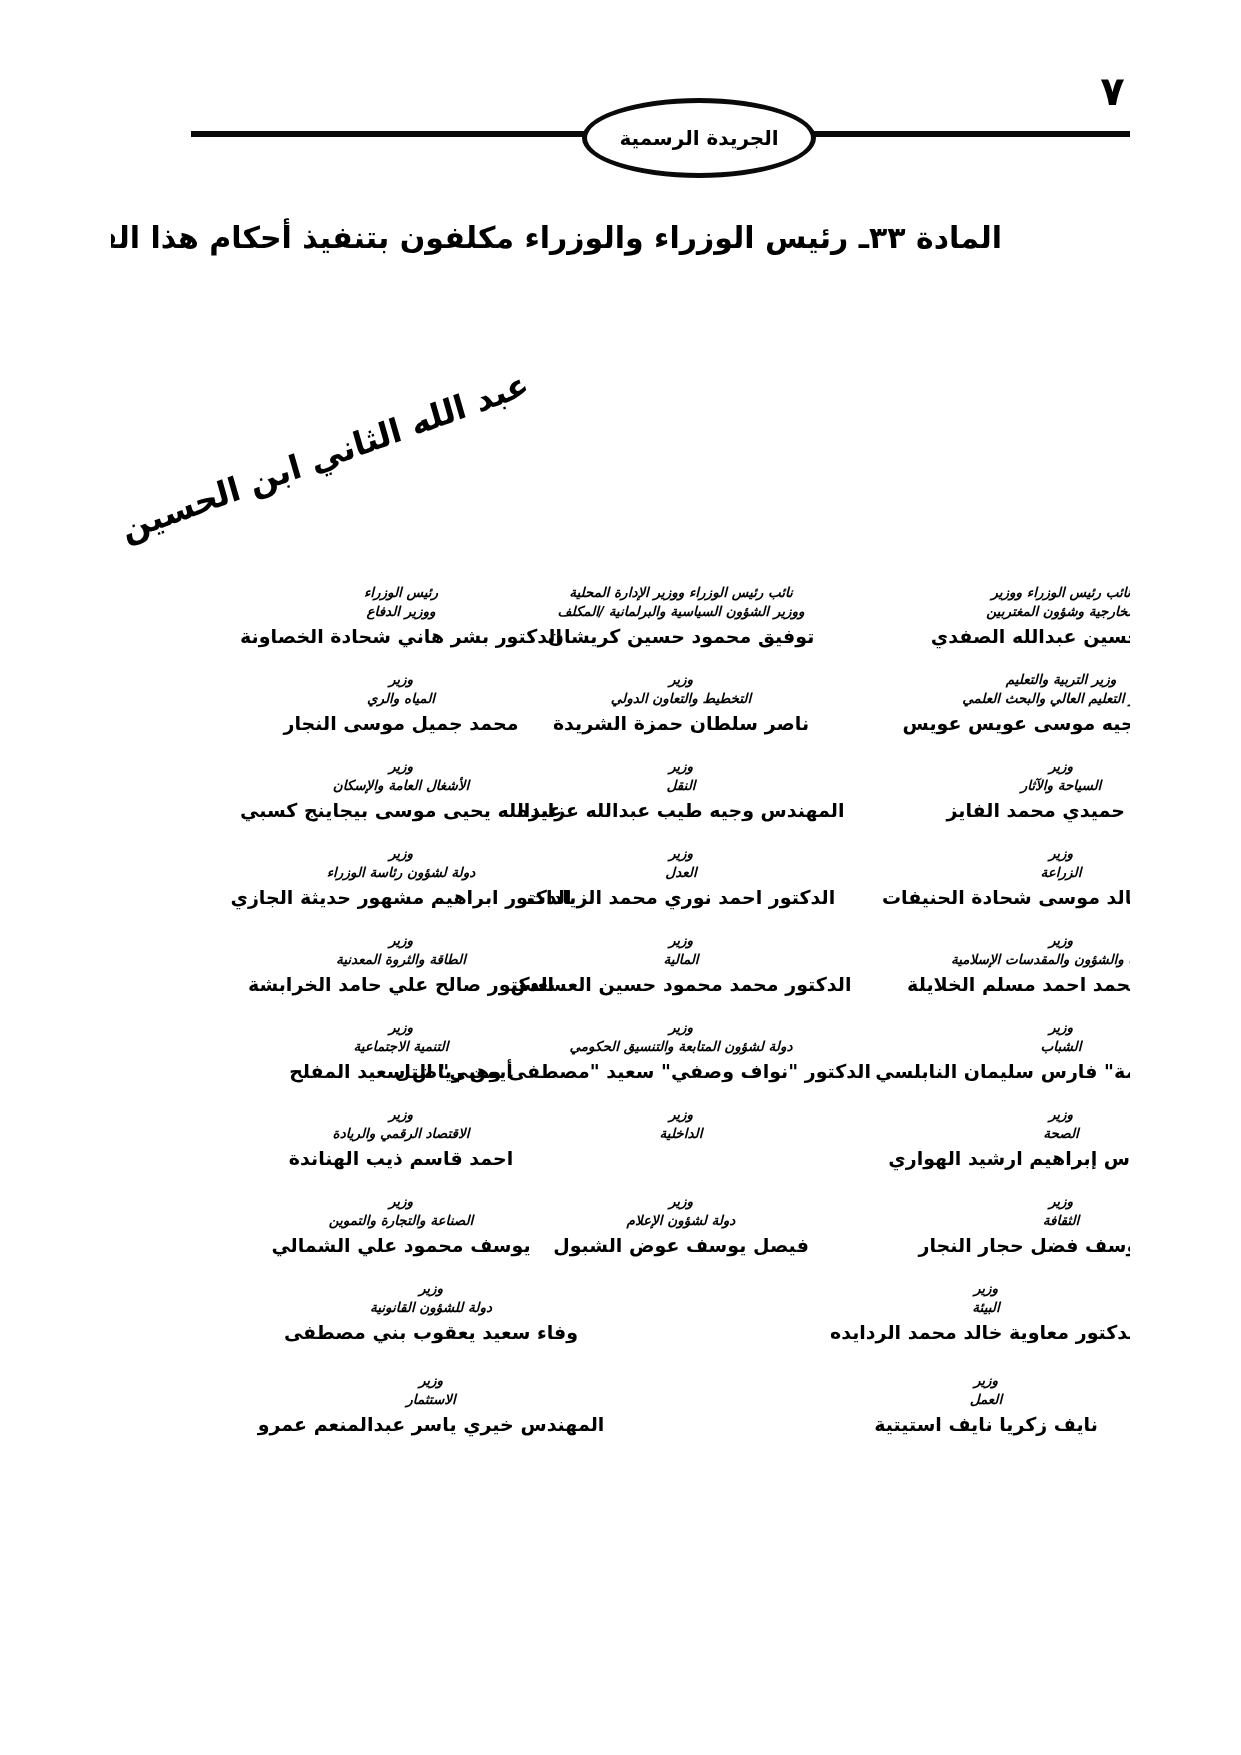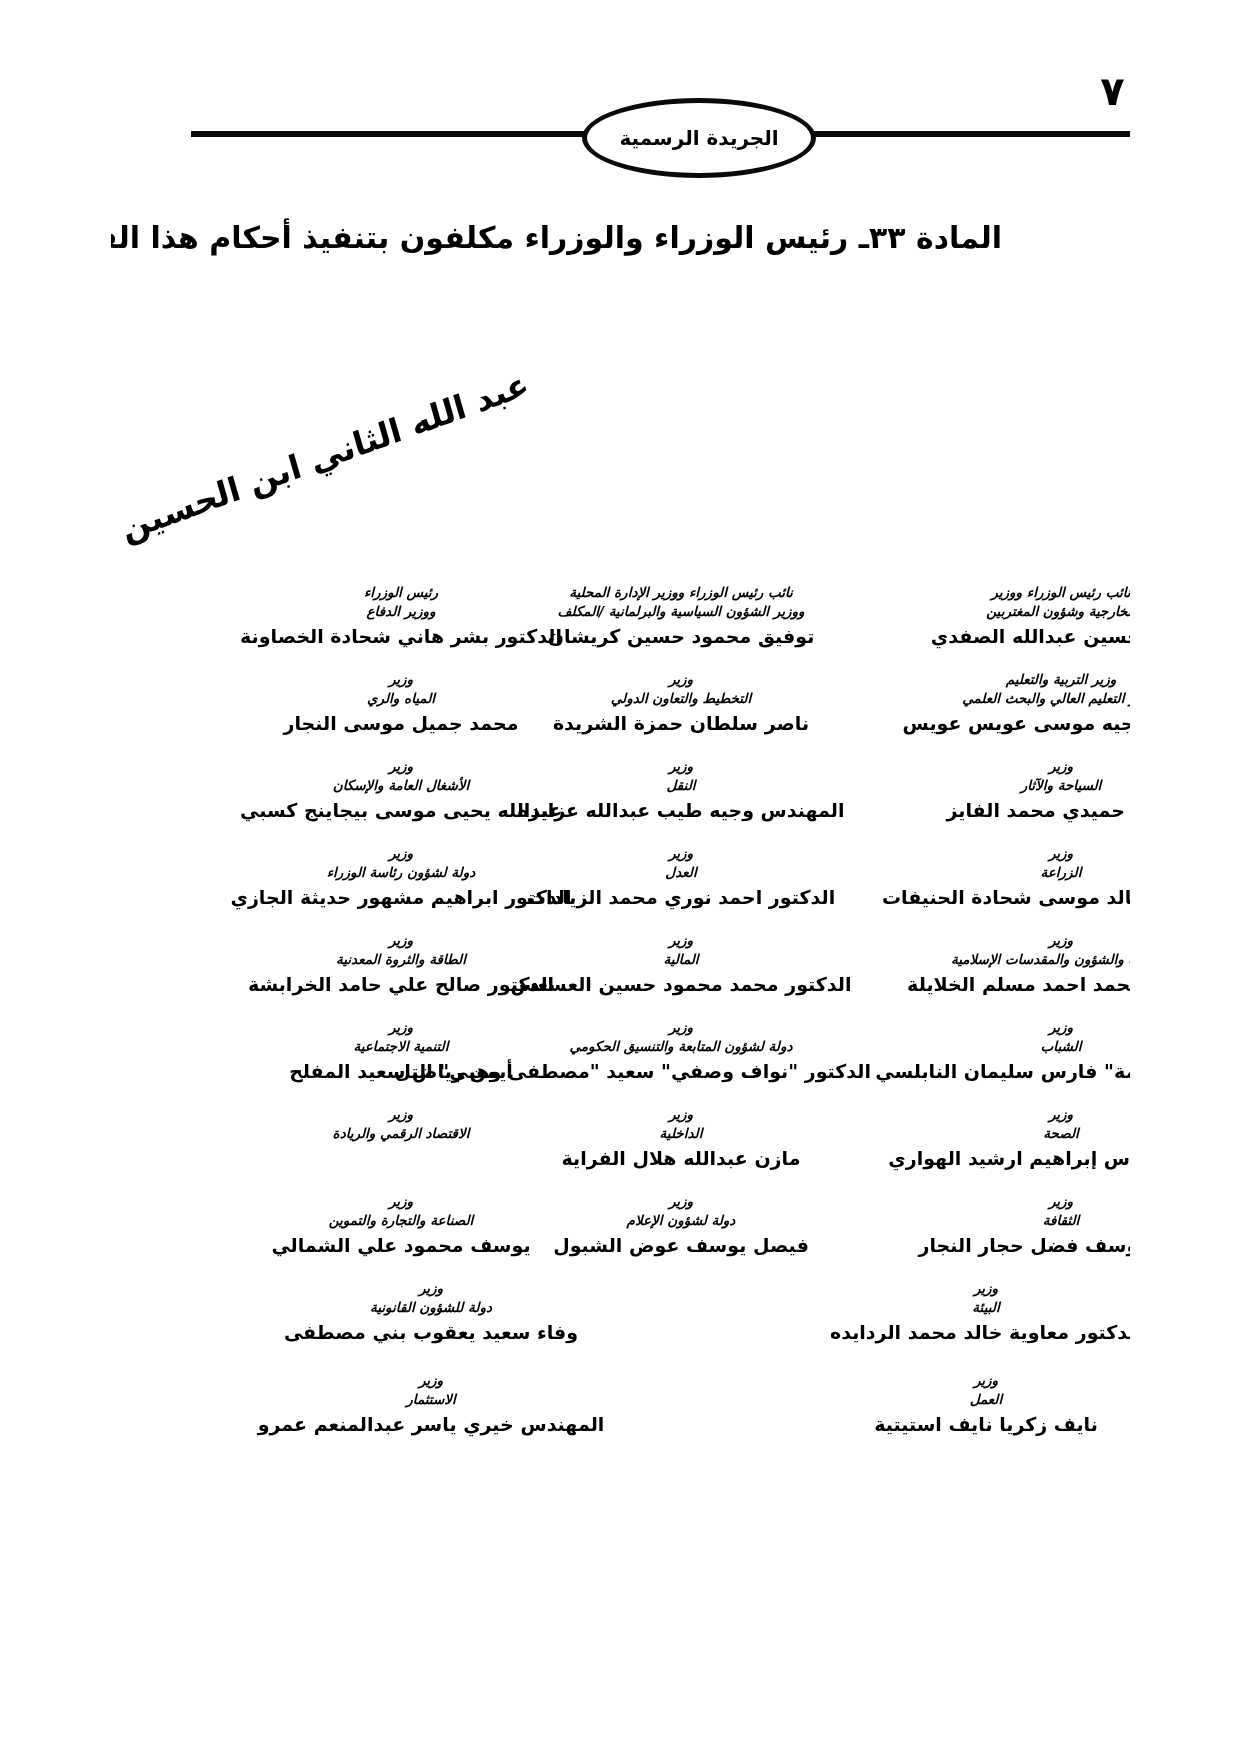--- a/index.html
+++ b/index.html
@@ -194,25 +194,25 @@
       </div>
       <div class="m-row">
         <div class="m-cell" style="left: 775px; width: 350px;">
           <div class="m-title">وزير</div>
           <div class="m-title">الصحة</div>
           <div class="m-name">الدكتور فراس إبراهيم ارشيد الهواري</div>
         </div>
         <div class="m-cell" style="left: 380px; width: 380px;">
           <div class="m-title">وزير</div>
           <div class="m-title">الداخلية</div>
-          <div class="m-name">مازن عبدالله هلال الفراية</div>
         </div>
         <div class="m-cell" style="left: 115px; width: 350px;">
           <div class="m-title">وزير</div>
           <div class="m-title">الاقتصاد الرقمي والريادة</div>
+          <div class="m-name">احمد قاسم ذيب الهناندة</div>
         </div>
       </div>
       <div class="m-row">
         <div class="m-cell" style="left: 775px; width: 350px;">
           <div class="m-title">وزير</div>
           <div class="m-title">الثقافة</div>
           <div class="m-name">هيفاء يوسف فضل حجار النجار</div>
         </div>
         <div class="m-cell" style="left: 380px; width: 380px;">
           <div class="m-title">وزير</div>

